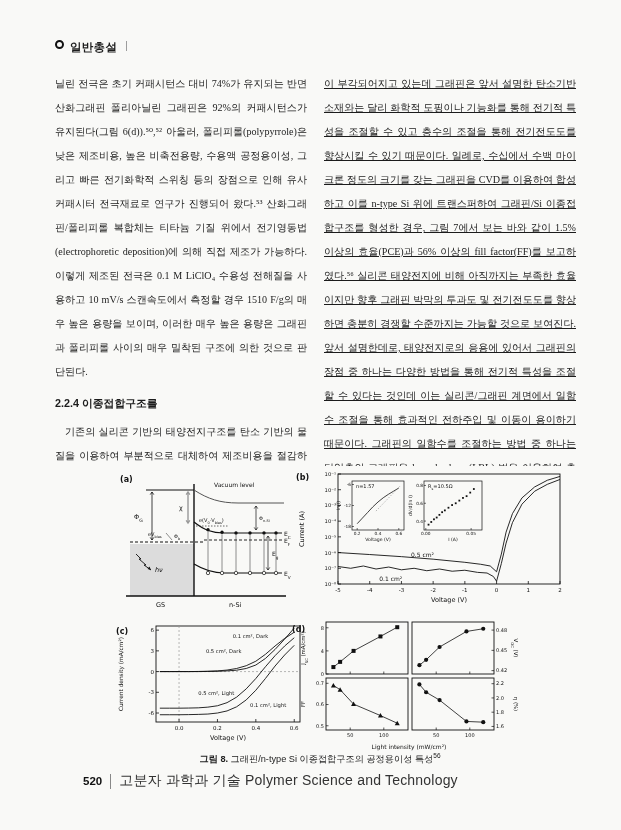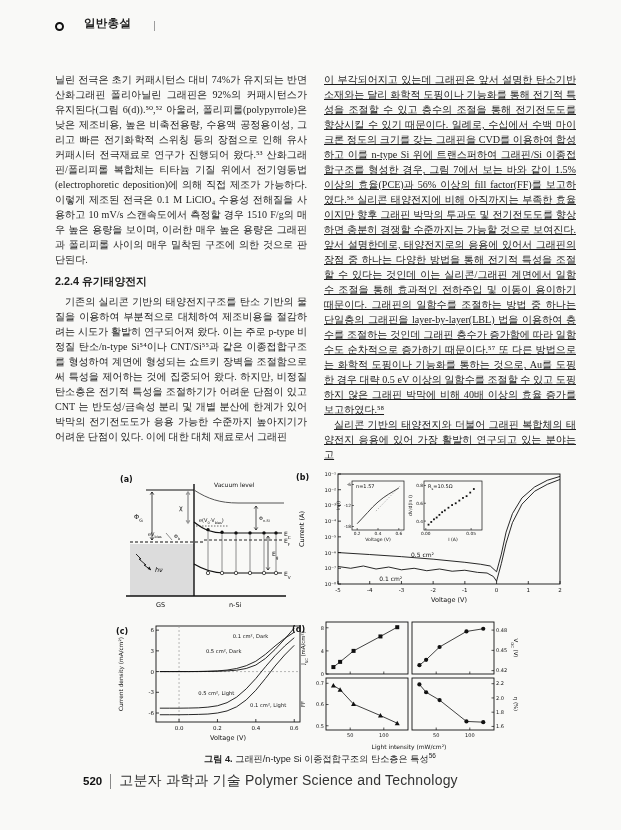--- a/index.html
+++ b/index.html
@@ -1,23 +1,23 @@
 <!DOCTYPE html>
 <html><head>
 <meta charset="utf-8">
 <style>
   *{margin:0;padding:0;box-sizing:border-box;}
   html,body{width:621px;height:830px;}
   body{position:relative;background:#f9f9f7;color:#1c1c1c;font-family:"Liberation Serif","DejaVu Serif",serif;overflow:hidden;}
-  .header{position:absolute;left:55px;top:16px;display:flex;align-items:flex-end;gap:20px;font-family:"Liberation Sans",sans-serif;}
+  .header{position:absolute;left:55px;top:40px;display:flex;align-items:flex-start;gap:6px;font-family:"Liberation Sans",sans-serif;}
   .ring{width:9px;height:9px;border:2.5px solid #111;border-radius:50%;flex:0 0 auto;}
   .section{font-weight:bold;font-size:11.5px;letter-spacing:.3px;}
   .hdr-div{color:#8a8a8a;font-size:10px;margin:0 2px;}
   .title{font-size:9.4px;color:#333;}
-  .col{position:absolute;top:72px;width:252px;font-size:10.1px;line-height:15px;text-align:justify;height:394px;overflow:hidden;}
+  .col{position:absolute;top:72px;width:252px;font-size:10.1px;line-height:24px;text-align:justify;height:394px;overflow:hidden;}
   .col-left{left:55px;}
   .col-right{left:324px;text-decoration:underline;}
   .heading{font-family:"Liberation Sans",sans-serif;font-weight:bold;font-size:10.8px;margin:7px 0 5px;}
   .indent{text-indent:10px;}
   .figure{position:absolute;left:0;top:468px;width:621px;height:300px;}
   .figure svg{position:absolute;}
   .fig-caption{position:absolute;top:752px;left:40px;width:560px;text-align:center;font-family:"Liberation Sans",sans-serif;font-size:9.2px;color:#222;}
   .fig-caption b{font-weight:bold;}
   .fig-caption sup{font-size:6.5px;vertical-align:super;}
   .footer{position:absolute;left:40px;top:772px;display:flex;align-items:center;gap:8px;font-family:"Liberation Sans",sans-serif;}
@@ -30,21 +30,21 @@
 <body>
 
 <div class="header">
   <span class="ring"></span>
   <span class="section">일반총설</span>
   <span class="hdr-div">|</span>
 </div>
 
 <div class="col col-left">
   <p>닐린 전극은 초기 커패시턴스 대비 74%가 유지되는 반면 산화그래핀 폴리아닐린 그래핀은 92%의 커패시턴스가 유지된다(그림 6(d)).⁵⁰,⁵² 아울러, 폴리피롤(polypyrrole)은 낮은 제조비용, 높은 비축전용량, 수용액 공정용이성, 그리고 빠른 전기화학적 스위칭 등의 장점으로 인해 유사 커패시터 전극재료로 연구가 진행되어 왔다.⁵³ 산화그래핀/폴리피롤 복합체는 티타늄 기질 위에서 전기영동법(electrophoretic deposition)에 의해 직접 제조가 가능하다. 이렇게 제조된 전극은 0.1 M LiClO₄ 수용성 전해질을 사용하고 10 mV/s 스캔속도에서 측정할 경우 1510 F/g의 매우 높은 용량을 보이며, 이러한 매우 높은 용량은 그래핀과 폴리피롤 사이의 매우 밀착된 구조에 의한 것으로 판단된다.</p>
-  <h3 class="heading">2.2.4 유기태양전지</h3>
+  <h3 class="heading">2.2.4 이종접합구조를</h3>
   <p class="indent">기존의 실리콘 기반의 태양전지구조를 탄소 기반의 물질을 이용하여 부분적으로 대체하여 제조비용을 절감하려는 시도가 활발히 연구되어져 왔다. 이는 주로 p-type 비정질 탄소/n-type Si⁵⁴이나 CNT/Si⁵⁵과 같은 이종접합구조를 형성하여 계면에 형성되는 쇼트키 장벽을 조절함으로써 특성을 제어하는 것에 집중되어 왔다. 하지만, 비정질 탄소층은 전기적 특성을 조절하기가 어려운 단점이 있고 CNT 는 반도성/금속성 분리 및 개별 분산에 한계가 있어 박막의 전기전도도가 응용 가능한 수준까지 높아지기가 어려운 단점이 있다. 이에 대한 대체 재료로서 그래핀</p>
 </div>
 
 <div class="col col-right">
   <p>이 부각되어지고 있는데 그래핀은 앞서 설명한 탄소기반 소재와는 달리 화학적 도핑이나 기능화를 통해 전기적 특성을 조절할 수 있고 층수의 조절을 통해 전기전도도를 향상시킬 수 있기 때문이다. 일례로, 수십에서 수백 마이크론 정도의 크기를 갖는 그래핀을 CVD를 이용하여 합성하고 이를 n-type Si 위에 트랜스퍼하여 그래핀/Si 이종접합구조를 형성한 경우, 그림 7에서 보는 바와 같이 1.5% 이상의 효율(PCE)과 56% 이상의 fill factor(FF)를 보고하였다.⁵⁶ 실리콘 태양전지에 비해 아직까지는 부족한 효율이지만 향후 그래핀 박막의 투과도 및 전기전도도를 향상하면 충분히 경쟁할 수준까지는 가능할 것으로 보여진다. 앞서 설명한데로, 태양전지로의 응용에 있어서 그래핀의 장점 중 하나는 다양한 방법을 통해 전기적 특성을 조절할 수 있다는 것인데 이는 실리콘/그래핀 계면에서 일함수 조절을 통해 효과적인 전하주입 및 이동이 용이하기 때문이다. 그래핀의 일함수를 조절하는 방법 중 하나는 단일층의 그래핀을 layer-by-layer(LBL) 법을 이용하여 층수를 조절하는 것인데 그래핀 층수가 증가함에 따라 일함수도 순차적으로 증가하기 때문이다.⁵⁷ 또 다른 방법으로는 화학적 도핑이나 기능화를 통하는 것으로, Au를 도핑한 경우 대략 0.5 eV 이상의 일함수를 조절할 수 있고 도핑하지 않은 그래핀 박막에 비해 40배 이상의 효율 증가를 보고하였다.⁵⁸</p>
   <p class="indent">실리콘 기반의 태양전지와 더불어 그래핀 복합체의 태양전지 응용에 있어 가장 활발히 연구되고 있는 분야는 고</p>
 </div>
 
 <div class="figure">
   <svg id="panel-a" style="left:116px;top:2px;" width="178" height="148" viewBox="0 0 178 148">
@@ -300,20 +300,20 @@
       <circle cx="134.11475409836066" cy="74.24657534246575" r="2.1" fill="#111"></circle>
       <circle cx="147.55737704918033" cy="82.08219178082192" r="2.1" fill="#111"></circle>
       <circle cx="174.44262295081967" cy="103.45205479452055" r="2.1" fill="#111"></circle>
       <circle cx="191.24590163934425" cy="104.16438356164385" r="2.1" fill="#111"></circle>
       <text x="222" y="86" font-size="5.4" fill="#111" text-anchor="middle" transform="rotate(90 222 86)"><tspan>η (%)</tspan></text>
       <text x="117" y="131" font-size="6" fill="#111" text-anchor="middle"><tspan>Light intensity (mW/cm²)</tspan></text>
     </svg>
 </div>
 
 <div class="fig-caption">
-  <b>그림 4.</b><span> 그래핀/n-type Si 이종접합구조의 탄소층은 특성</span><sup>56</sup>
+  <b>그림 8.</b><span> 그래핀/n-type Si 이종접합구조의 공정용이성 특성</span><sup>56</sup>
 </div>
 
 <div class="footer">
   <span class="pageno">520</span>
   <span class="vrule"></span>
   <span class="journal"><span>고분자 과학과 기술</span> <span>Polymer Science and Technology</span></span>
 </div>
 
 </body></html>

